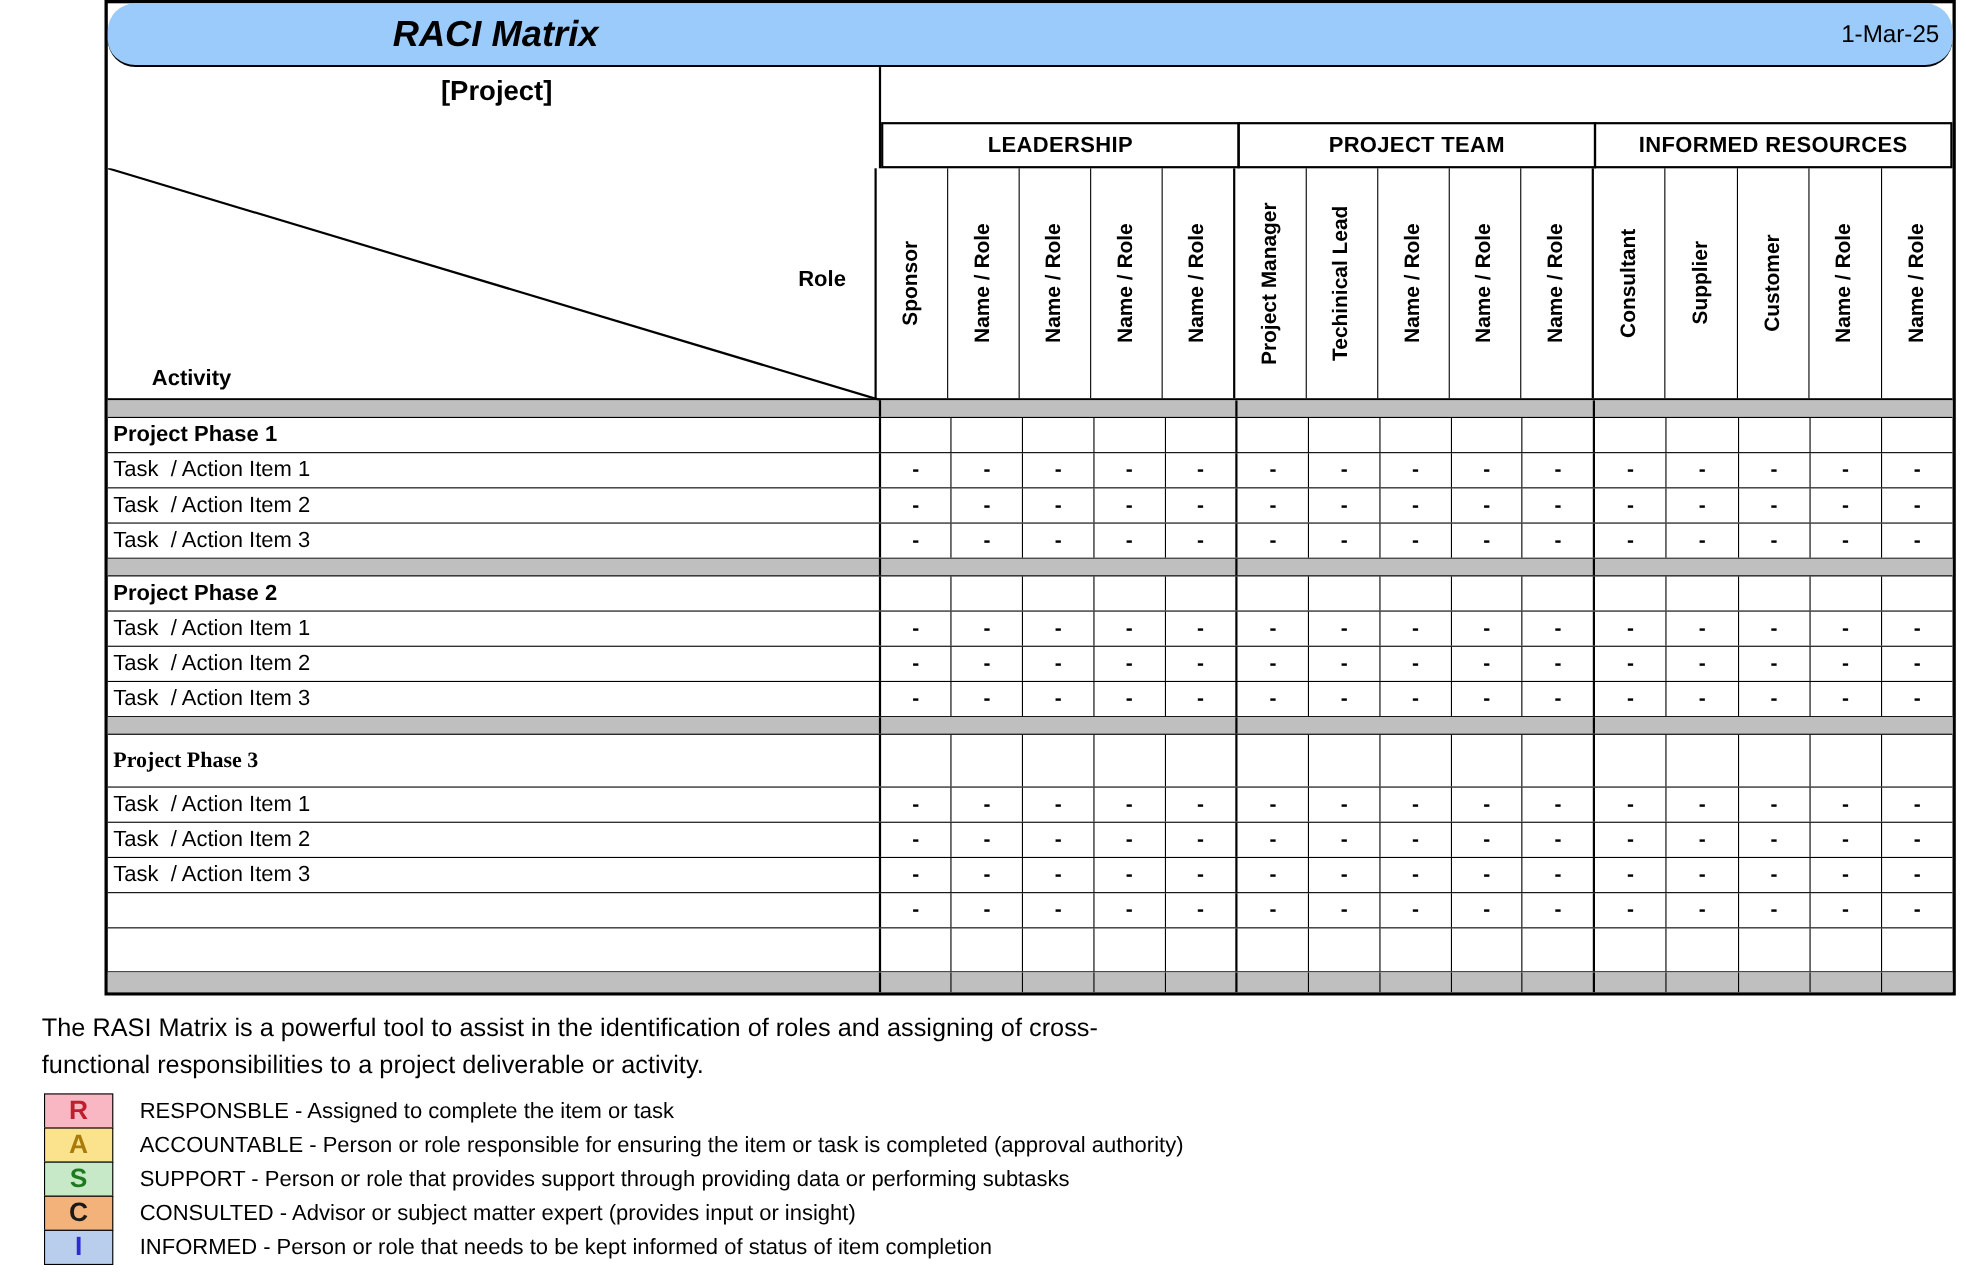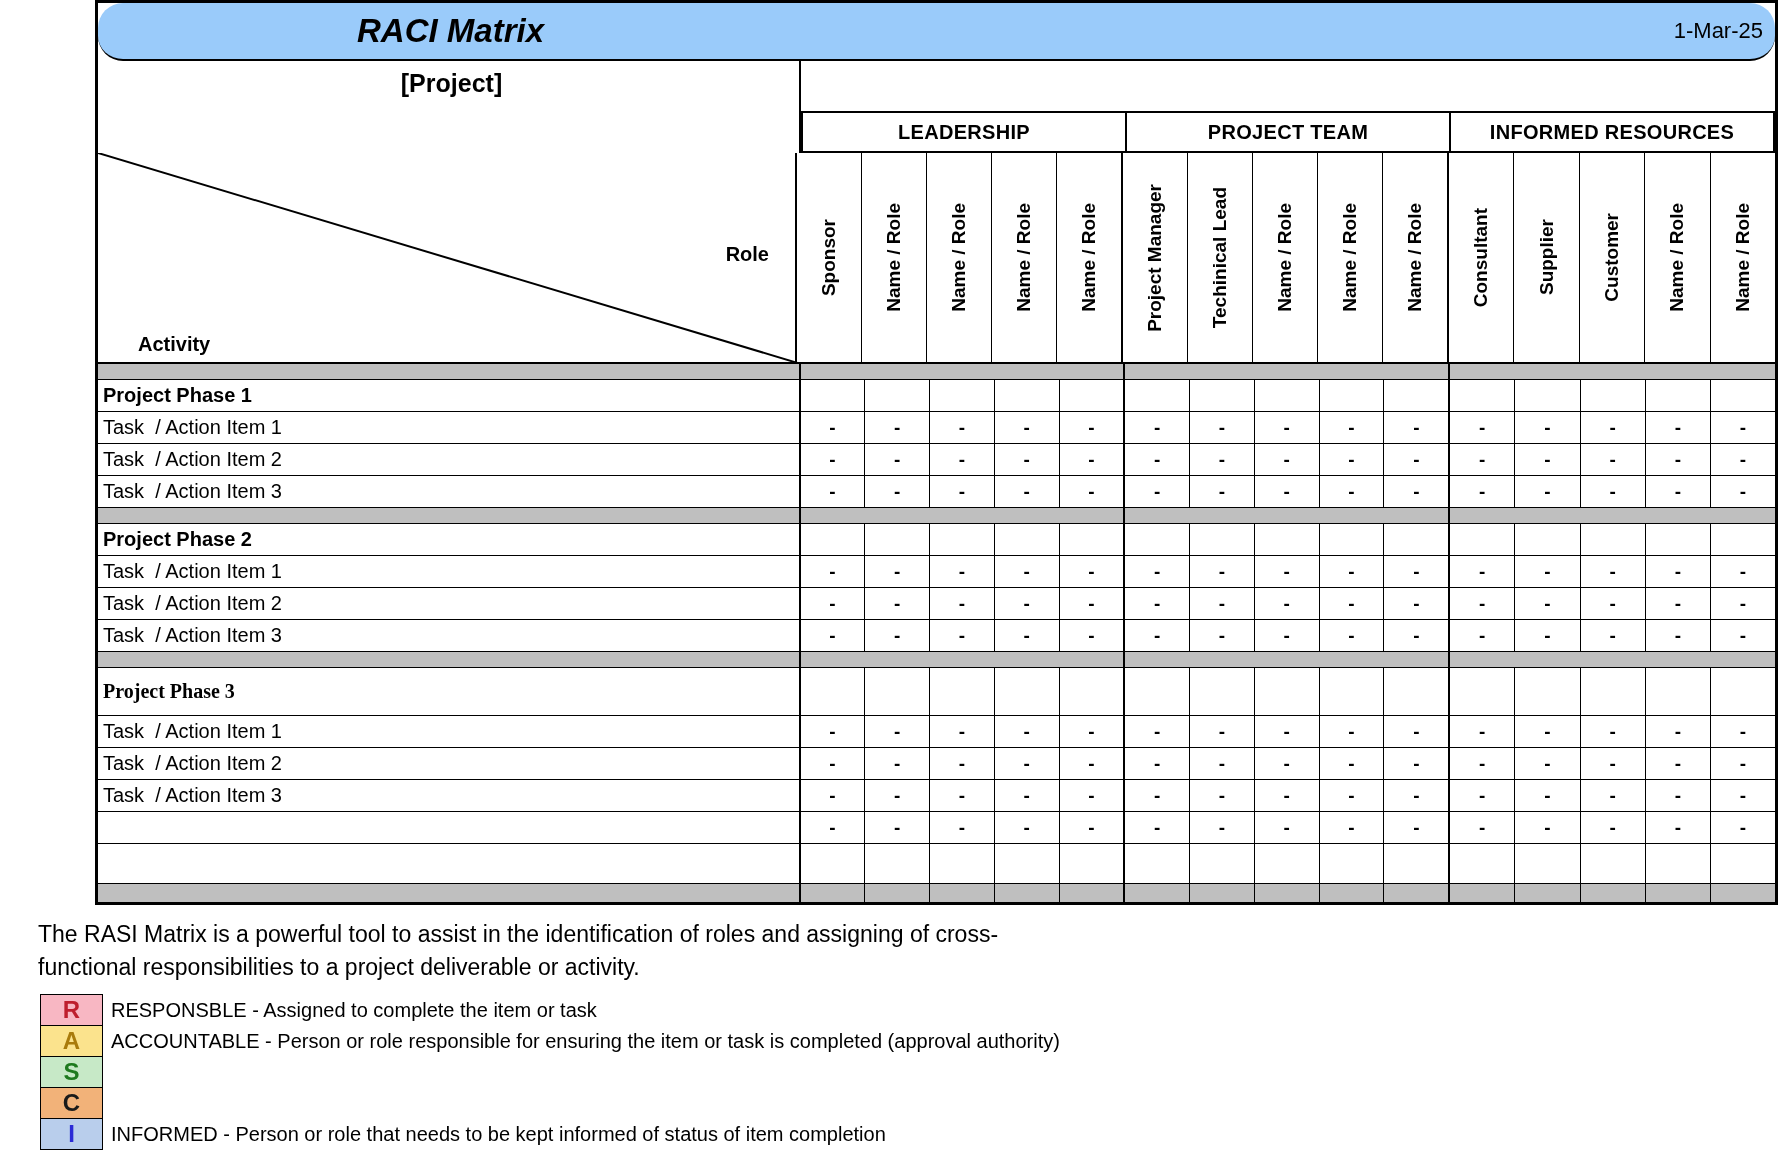--- a/index.html
+++ b/index.html
@@ -47,21 +47,21 @@
   .cell:last-child { border-right:none; }
   .sep-row .grp, .sep-row .row-label { border-right:2px solid #000; }
   .sep-row .grp:last-child { border-right:none; }
 
   
   .description { position:absolute; left:38px; top:918px; font-size:23px; line-height:33px; }
   .legend { position:absolute; left:40px; top:995px; }
   .legend-item { display:flex; align-items:center; height:32px; margin-top:-1px; }
   .legend-swatch { width:63px; height:32px; border:1px solid #000; display:flex; align-items:center; justify-content:center;
                    font-size:24px; font-weight:bold; }
-  .legend-text { margin-left:8px; font-size:20px; }
+  .legend-text { margin-left:24px; font-size:20px; }
 </style>
 </head>
 <body>
 
 <div class="sheet">
 
   <div class="raci-table">
 
     <div class="title-row" style="background: rgb(154, 203, 250); border-radius: 25px;">
       <div class="title">RACI Matrix</div>
@@ -534,23 +534,25 @@
       <div class="legend-item">
         <div class="legend-swatch" style="background: rgb(248, 183, 195); color: rgb(190, 30, 45);">R</div>
         <div class="legend-text">RESPONSBLE - Assigned to complete the item or task</div>
       </div>
       <div class="legend-item">
         <div class="legend-swatch" style="background: rgb(251, 227, 141); color: rgb(169, 123, 11);">A</div>
         <div class="legend-text">ACCOUNTABLE - Person or role responsible for ensuring the item or task is completed (approval authority)</div>
       </div>
       <div class="legend-item">
         <div class="legend-swatch" style="background: rgb(199, 233, 199); color: rgb(30, 122, 30);">S</div>
+        <div class="legend-text">SUPPORT - Person or role that provides support through providing data or performing subtasks</div>
       </div>
       <div class="legend-item">
         <div class="legend-swatch" style="background: rgb(242, 178, 121); color: rgb(26, 26, 26);">C</div>
+        <div class="legend-text">CONSULTED - Advisor or subject matter expert (provides input or insight)</div>
       </div>
       <div class="legend-item">
         <div class="legend-swatch" style="background: rgb(185, 206, 236); color: rgb(43, 43, 214);">I</div>
         <div class="legend-text">INFORMED - Person or role that needs to be kept informed of status of item completion</div>
       </div>
     </div>
 
 </div>
 
 </body></html>

